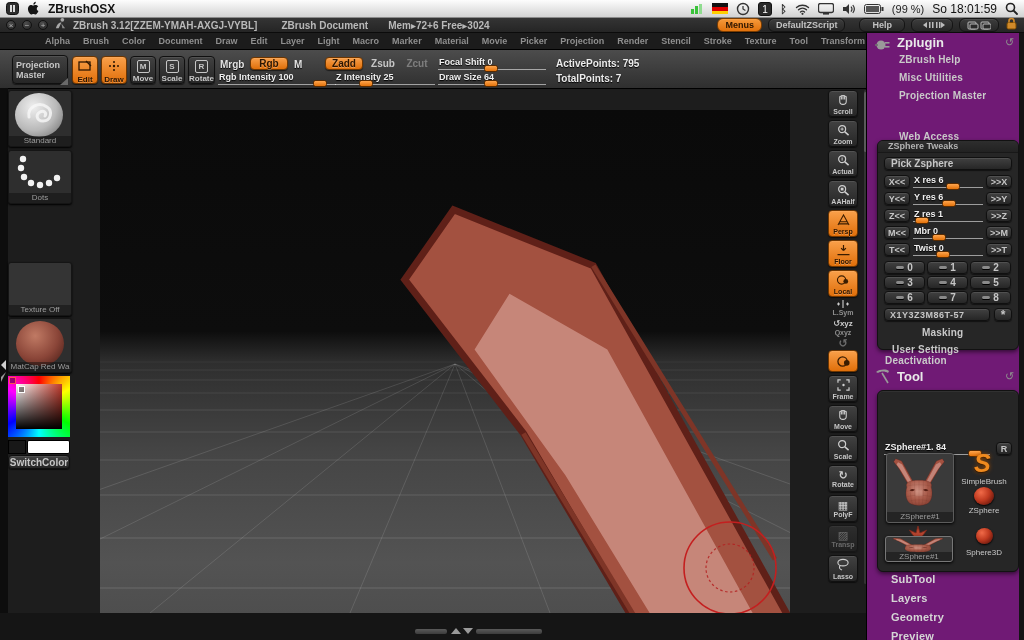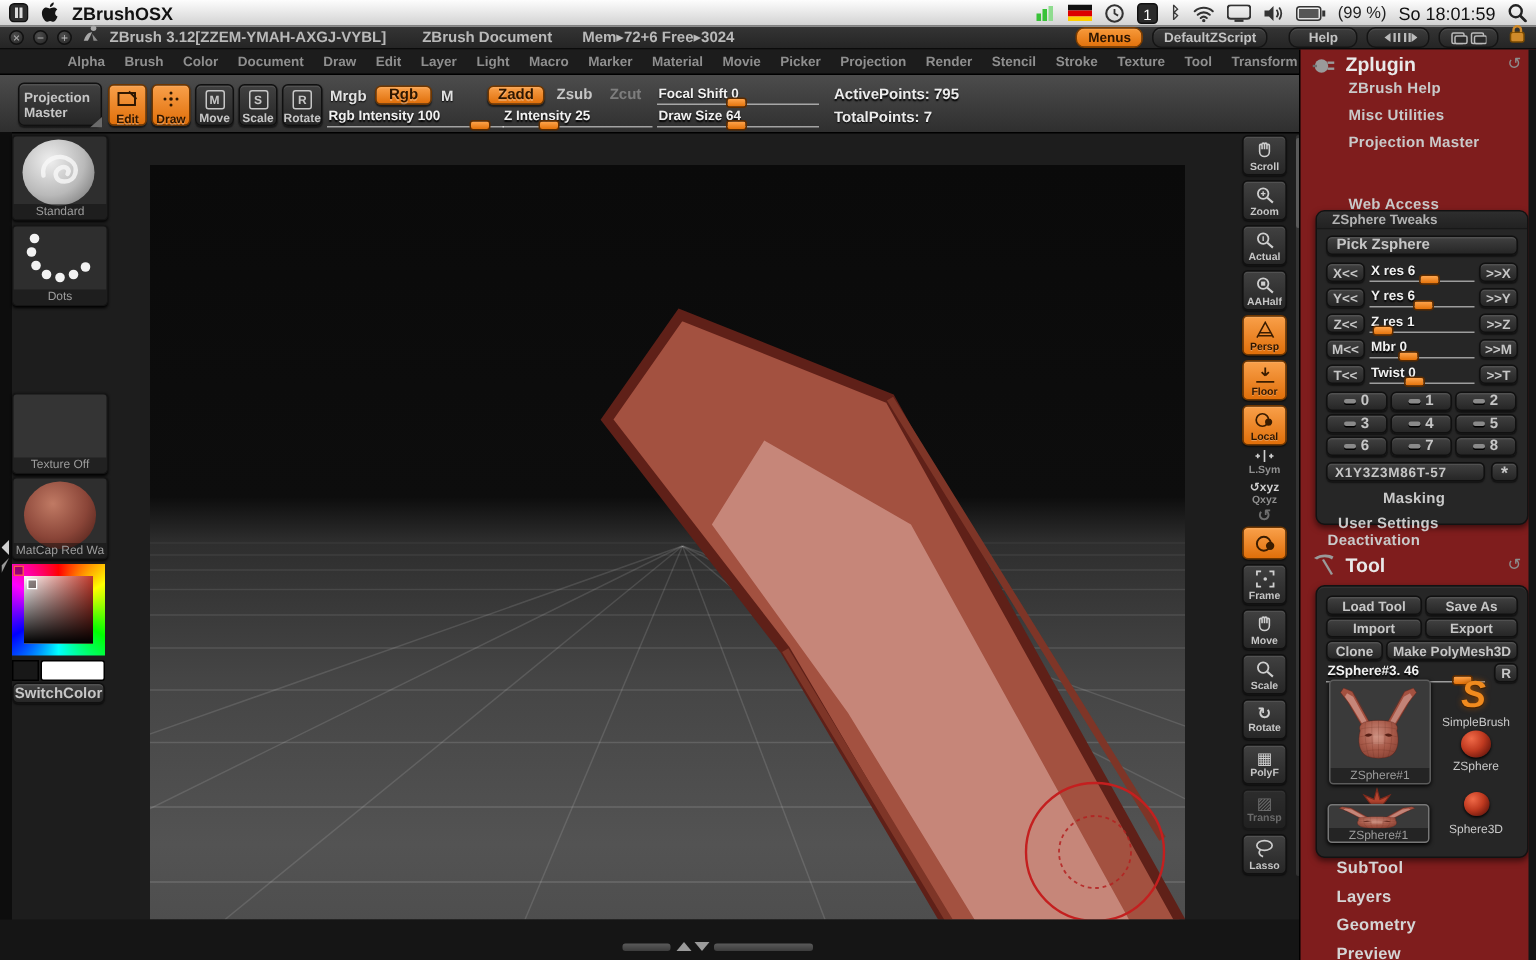--- a/index.html
+++ b/index.html
@@ -65,21 +65,21 @@
   
   #canvas{left:100px;top:110px;width:690px;height:503px;
     background:linear-gradient(180deg,#0a0a0a 0%,#0d0d0d 44%,#2e2e2e 50%,#454545 68%,#535353 90%,#4e4e4e 100%);}
   
   .shelfbtn{width:30px;height:27px;flex-direction:column;padding-top:2px;gap:0;}
   .shelfbtn .slbl{font-size:7px;line-height:8px;}
   .shelfflat{width:30px;display:flex;flex-direction:column;align-items:center;color:#8f8f8f;
     font-size:7px;font-weight:bold;gap:0;}
   .gi{font-size:11px;line-height:11px;color:#cfcfcf;}
   
-  #rightpanel{left:866px;top:33px;width:158px;height:607px;background:#7f1d1d;border-left:1px solid #000;box-sizing:border-box;}
+  #rightpanel{left:866px;top:33px;width:158px;height:607px;background:#701a75;border-left:1px solid #000;box-sizing:border-box;}
   .phead{font-size:13px;font-weight:bold;color:#e9e9e9;}
   .pitem{font-size:10px;font-weight:bold;color:#c9c9c9;letter-spacing:.2px;}
   .restore{font-size:11px;color:#8d8d8d;}
   .inset{background:#262626;border:1px solid #121212;border-radius:6px;
     box-shadow:inset 0 1px 0 rgba(255,255,255,.05),0 2px 4px rgba(0,0,0,.55);}
   .insethead{font-size:9px;font-weight:bold;color:#b2b2b2;padding:0 0 1px 10px;
     background:linear-gradient(#2e2e2e,#222);border-radius:5px 5px 0 0;border-bottom:1px solid #181818;}
   .numbtn{display:flex;align-items:center;justify-content:center;gap:3px;}
   .numdash{width:8px;height:3px;border-radius:2px;background:#8a8a8a;box-shadow:0 1px 0 #000;}
   .thumbbox{background:#3a3a3a;border:1px solid #5c5c5c;border-radius:3px;overflow:hidden;box-shadow:0 1px 3px #000;}
@@ -643,36 +643,22 @@
   <span class="pitem abs" style="left:18px;top:322px">Deactivation</span>
 
   <span class="abs" style="left:8px;top:336px"><svg width="16" height="15" viewBox="0 0 16 15">
           <path d="M1 3 C5 0 11 0 14 2 L13 4 C10 2 6 2 3 4 Z" fill="#9a9a9a"></path>
           <line x1="7" y1="4" x2="13" y2="14" stroke="#9a9a9a" stroke-width="1.6"></line>
         </svg></span>
   <span class="phead abs" style="left:30px;top:336px">Tool</span>
   <span class="restore abs" style="left:138px;top:337px">↺</span>
 
   <div class="inset abs" style="left:10px;top:357px;width:140px;height:180px">
-    <div id="tool-btn-rows">
-          <div style="display: flex; gap: 2px; padding: 0px 6px; margin-top: 6px;">
-            <div class="zbtn" style="width: 64px; height: 13px; font-size: 9px;">Load Tool</div>
-            <div class="zbtn" style="width: 62px; height: 13px; font-size: 9px;">Save As</div>
-          </div>
-          <div style="display: flex; gap: 2px; padding: 0px 6px; margin-top: 2px;">
-            <div class="zbtn" style="width: 64px; height: 13px; font-size: 9px;">Import</div>
-            <div class="zbtn" style="width: 62px; height: 13px; font-size: 9px;">Export</div>
-          </div>
-          <div style="display: flex; gap: 2px; padding: 0px 6px; margin-top: 2px;">
-            <div class="zbtn" style="width: 38px; height: 13px; font-size: 9px;">Clone</div>
-            <div class="zbtn" style="width: 88px; height: 13px; font-size: 9px;">Make PolyMesh3D</div>
-          </div>
-        </div>
     <div class="zslider" style="position:absolute;left:6px;top:51px;width:106px">
-      <span class="lab">ZSphere#3. 46</span>
+      <span class="lab">ZSphere#1. 84</span>
           <span class="track"></span>
           <i class="hnd" id="tool-sl-hnd" style="left: calc(85% - 6px);"></i>
     </div>
     <div class="zbtn" style="position:absolute;left:118px;top:51px;width:16px;height:13px;font-size:9px">R</div>
 
     <div class="thumbbox" style="position:absolute;left:8px;top:62px;width:66px;height:68px">
       <svg width="64" height="56" viewBox="0 0 220 180">
             <use href="#rabbitSym" width="220" height="180"></use>
           </svg>
       <div class="tilelabel">ZSphere#1</div>

